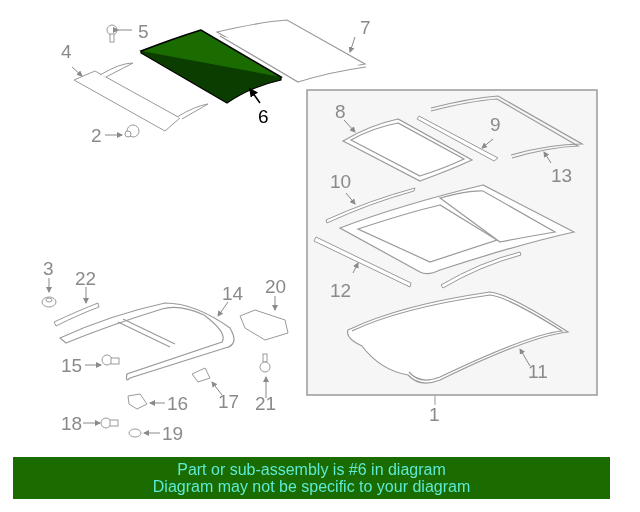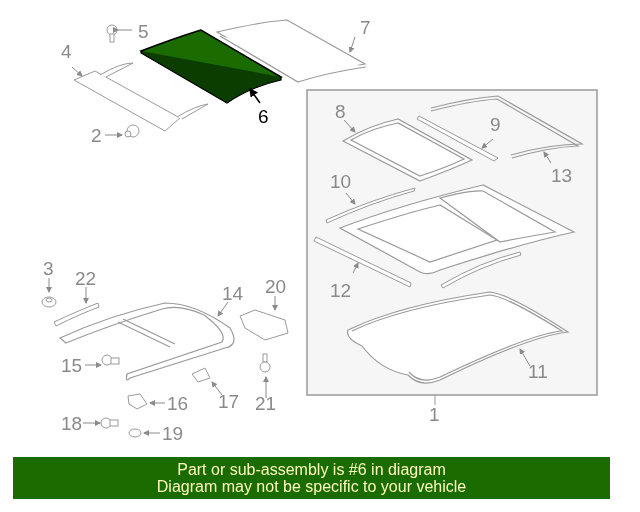--- a/index.html
+++ b/index.html
@@ -1,21 +1,21 @@
 <!DOCTYPE html>
 <html><head>
 <meta charset="utf-8">
 <style>
   html, body { margin: 0; padding: 0; background: #ffffff; }
   body { width: 640px; height: 512px; position: relative; overflow: hidden; font-family: "Liberation Sans", sans-serif; }
   .diagram { position: absolute; left: 0; top: 0; width: 640px; height: 455px; }
   .callout { font-family: "Liberation Sans", sans-serif; font-size: 19px; fill: #8a8a8a; }
   .callout.hl { fill: #000000; }
   .banner { position: absolute; left: 13px; top: 457px; width: 597px; height: 42px; background: #1a6b00; display: flex; flex-direction: column; align-items: center; justify-content: center; }
-  .banner span { font-family: "Liberation Sans", sans-serif; font-size: 16px; line-height: 17px; color: #fef9c3; }
+  .banner span { font-family: "Liberation Sans", sans-serif; font-size: 16px; line-height: 17px; color: #5eead4; }
 </style>
 </head>
 <body>
 
 <svg class="diagram" viewBox="0 0 640 455" width="640" height="455">
   <defs>
     <marker id="arr" markerWidth="6" markerHeight="6" refX="5" refY="3" orient="auto">
         <path d="M0,0 L6,3 L0,6 Z" fill="#8a8a8a"></path>
       </marker>
     <marker id="arrk" markerWidth="6" markerHeight="6" refX="5" refY="3" orient="auto">
@@ -161,14 +161,14 @@
   <text class="callout" x="61" y="372">15</text>
   <text class="callout" x="167" y="410">16</text>
   <text class="callout" x="218" y="408">17</text>
   <text class="callout" x="255" y="410">21</text>
   <text class="callout" x="61" y="430">18</text>
   <text class="callout" x="162" y="440">19</text>
 </svg>
 
 <div class="banner">
   <span>Part or sub-assembly is #6 in diagram</span>
-  <span>Diagram may not be specific to your vehicle</span>
+  <span>Diagram may not be specific to your diagram</span>
 </div>
 
 </body></html>

